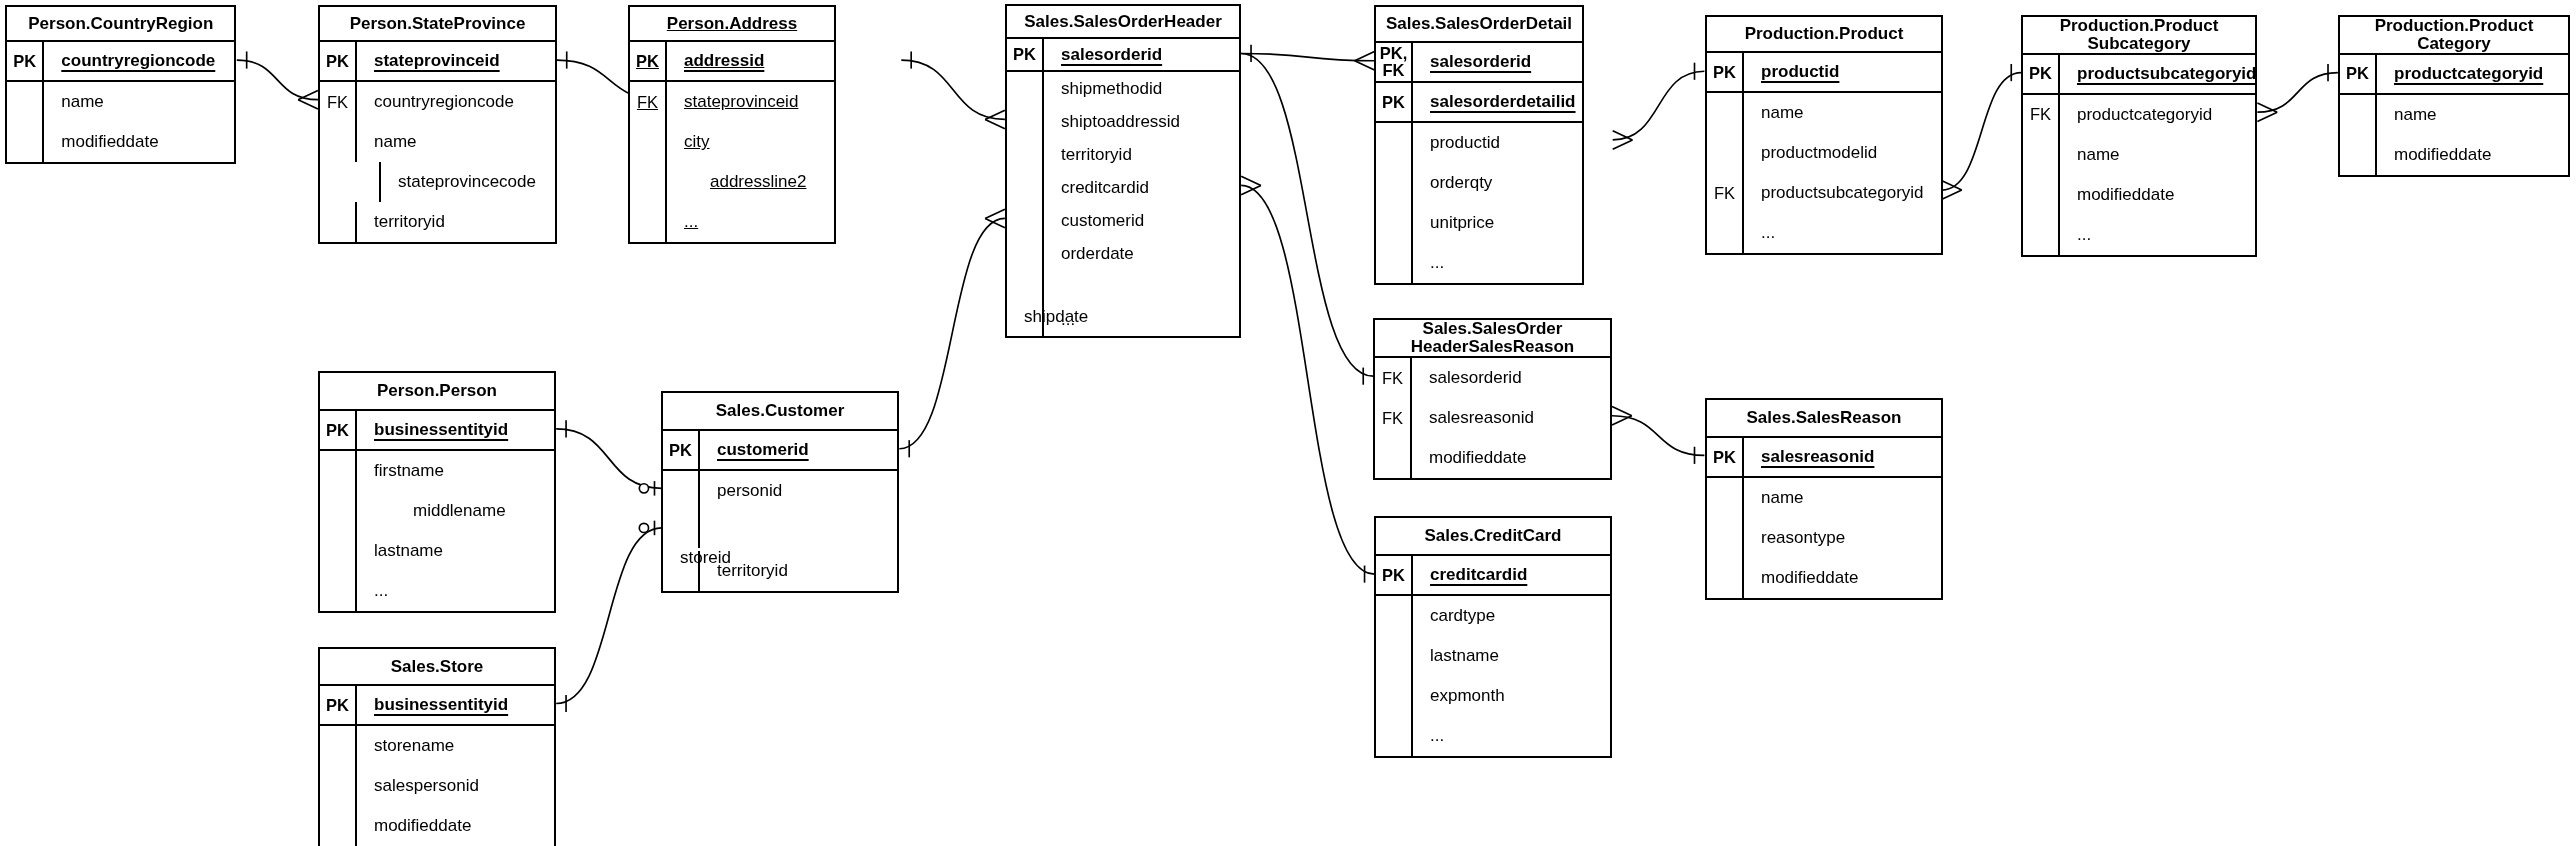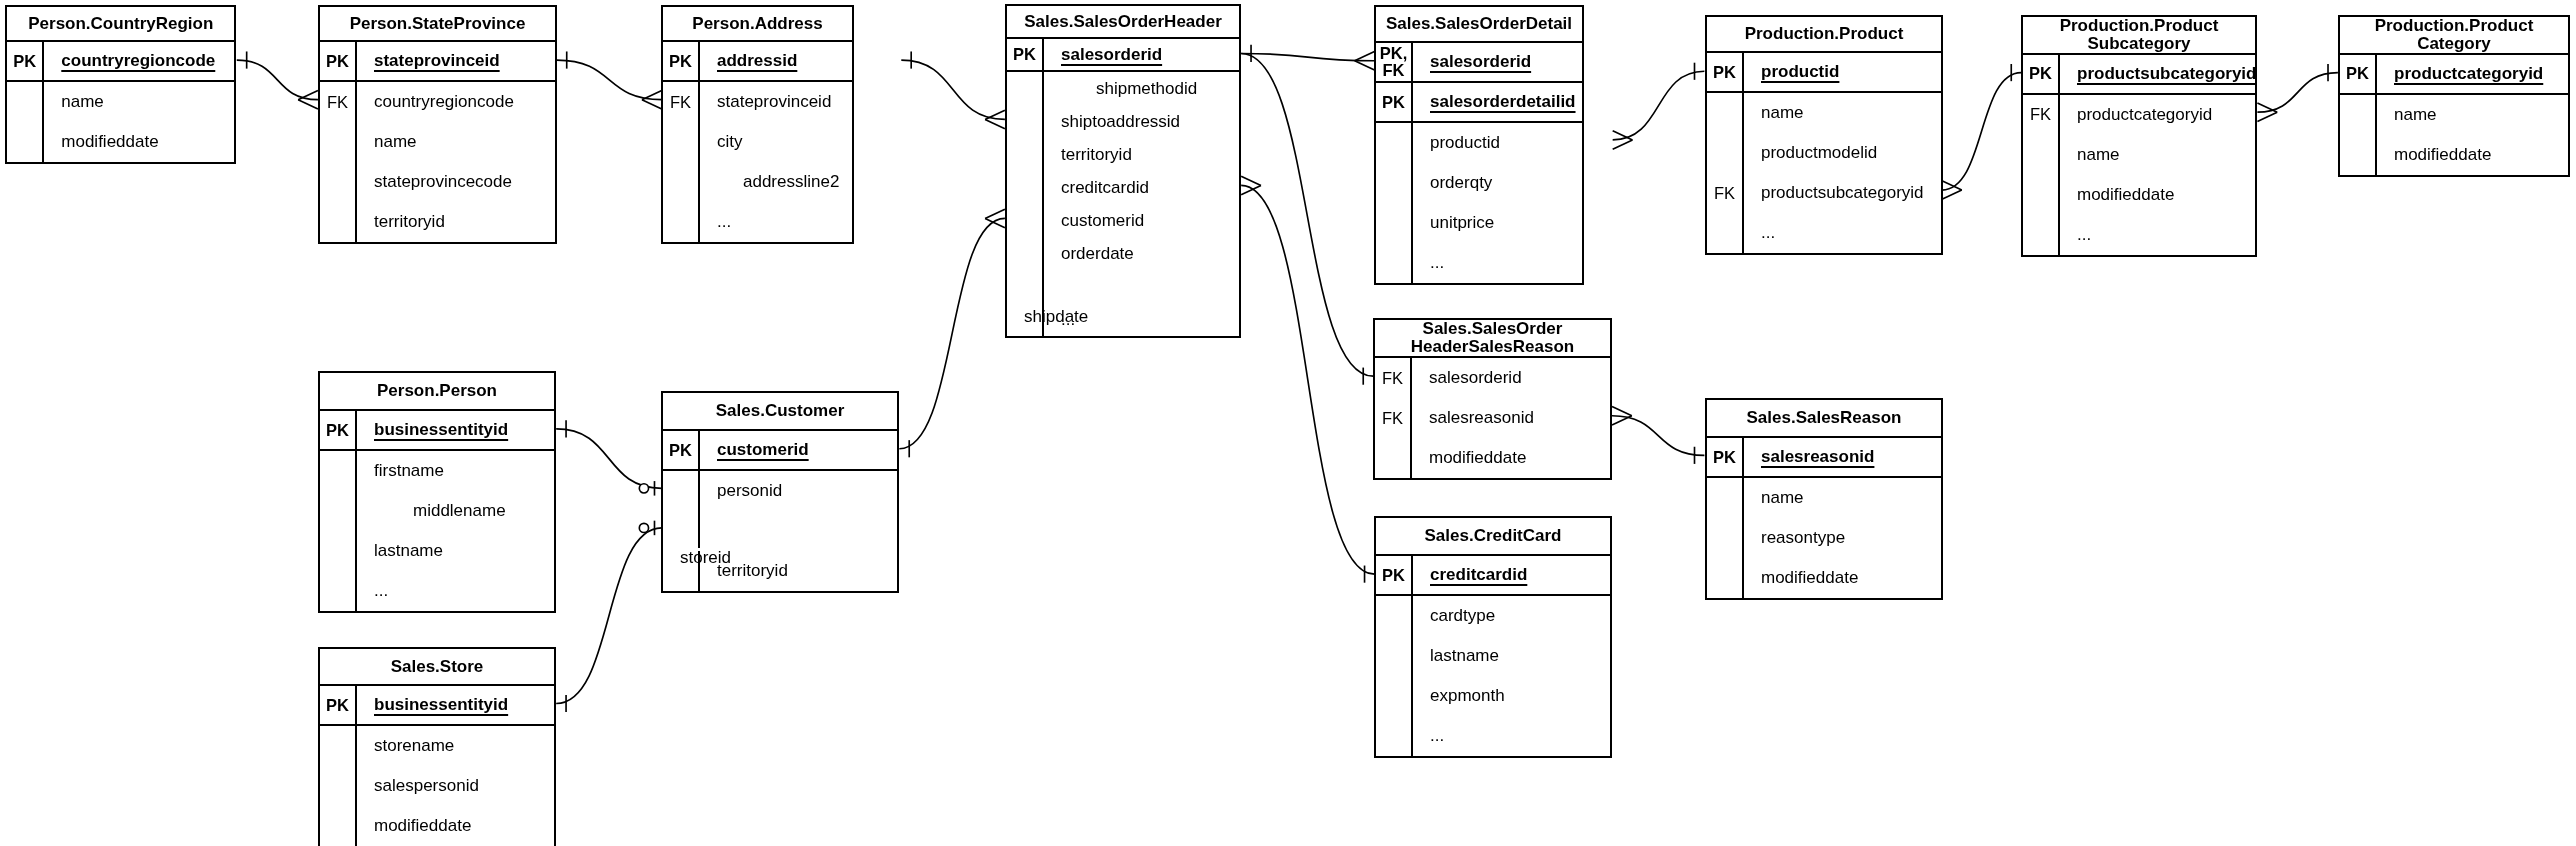--- a/index.html
+++ b/index.html
@@ -155,30 +155,30 @@
           <div class="acol">stateprovinceid</div>
         </div>
         <div class="tbl-row" style="height: 40px;">
           <div class="kcol">FK</div>
           <div class="acol">countryregioncode</div>
         </div>
         <div class="tbl-row" style="height: 40px;">
           <div class="kcol"></div>
           <div class="acol">name</div>
         </div>
-        <div class="tbl-row" style="height: 40px;">
+        <div class="tbl-row" style="height: 40px; padding-left: 24px;">
           <div class="kcol"></div>
           <div class="acol">stateprovincecode</div>
         </div>
         <div class="tbl-row" style="height: 40px;">
           <div class="kcol"></div>
           <div class="acol">territoryid</div>
         </div>
       </div>
-      <div class="tbl" style="left: 661px; top: 5.3px; width: 193px;">
+      <div class="tbl" style="left: 628px; top: 5.3px; width: 208px; text-decoration: underline;">
         <div class="tbl-title" style="height: 35px;">Person.Address</div>
         <div class="tbl-row keyrow" style="height: 40px;">
           <div class="kcol">PK</div>
           <div class="acol">addressid</div>
         </div>
         <div class="tbl-row" style="height: 40px;">
           <div class="kcol">FK</div>
           <div class="acol">stateprovinceid</div>
         </div>
         <div class="tbl-row" style="height: 40px;">
@@ -193,21 +193,21 @@
           <div class="kcol"></div>
           <div class="acol">...</div>
         </div>
       </div>
       <div class="tbl" style="left: 1005px; top: 4px; width: 236px;">
         <div class="tbl-title" style="height: 33px;">Sales.SalesOrderHeader</div>
         <div class="tbl-row keyrow" style="height: 33px;">
           <div class="kcol">PK</div>
           <div class="acol">salesorderid</div>
         </div>
-        <div class="tbl-row" style="height: 33px; gap: 35px;">
+        <div class="tbl-row" style="height: 33px;">
           <div class="kcol"></div>
           <div class="acol">shipmethodid</div>
         </div>
         <div class="tbl-row" style="height: 33px;">
           <div class="kcol"></div>
           <div class="acol">shiptoaddressid</div>
         </div>
         <div class="tbl-row" style="height: 33px;">
           <div class="kcol"></div>
           <div class="acol">territoryid</div>

